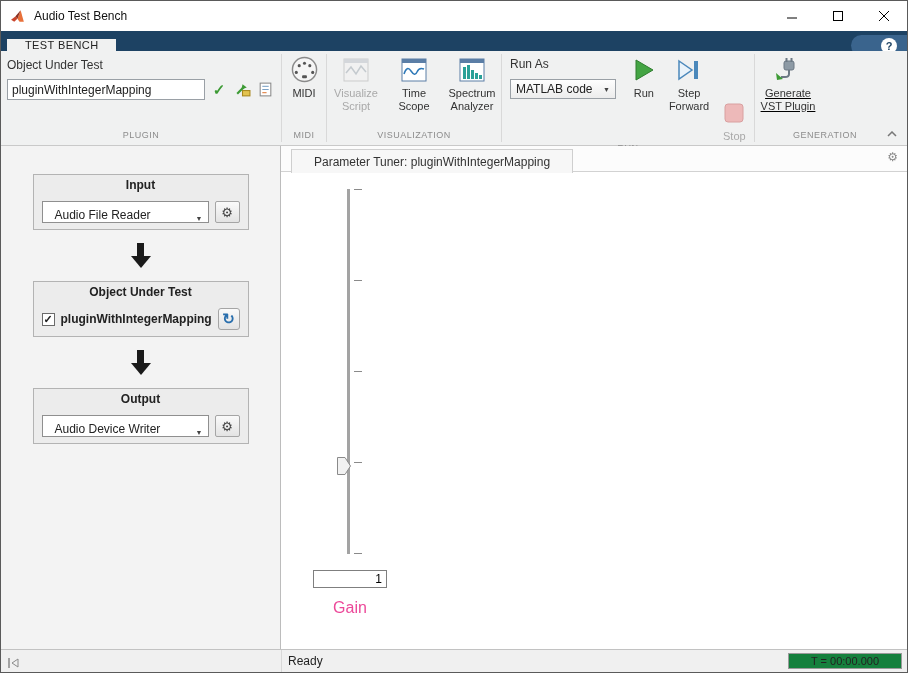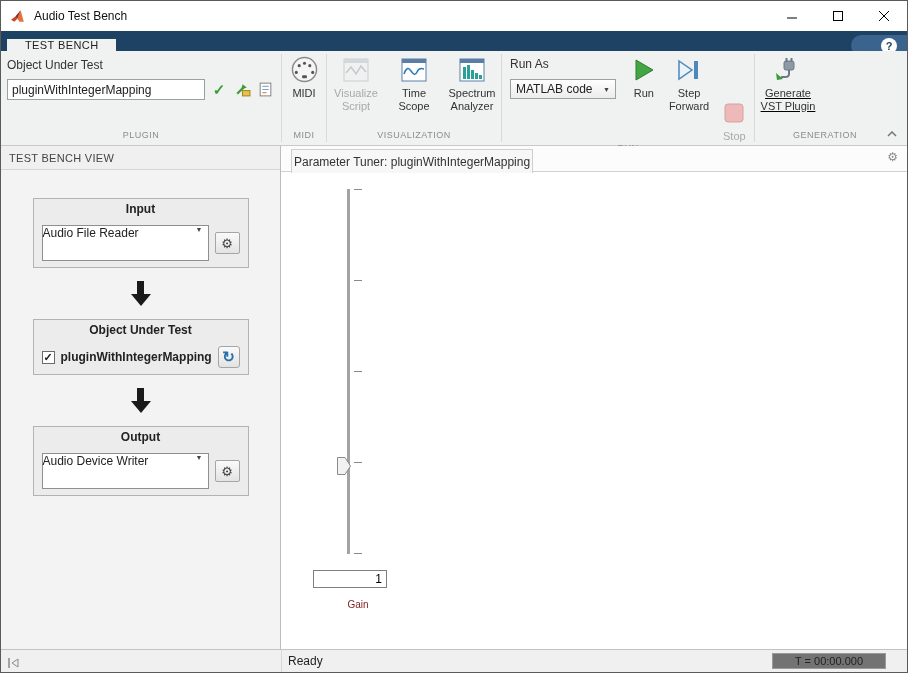--- a/index.html
+++ b/index.html
@@ -70,60 +70,60 @@
   .content { flex: 1; min-height: 0; display: flex; }
   .left-panel { width: 280px; flex: 0 0 auto; background: #f3f3f3; border-right: 1px solid #bcbcbc;
                 display: flex; flex-direction: column; }
   .panel-header { height: 24px; flex: 0 0 auto; background: #f0f0f0; border-bottom: 1px solid #d6d6d6;
                   display: flex; align-items: center; padding-left: 8px; font-size: 11px; color: #444; letter-spacing: .3px; }
   .left-body { flex: 1; padding-top: 28px; display: flex; flex-direction: column; align-items: center; }
 
   .group-box { width: 216px; border: 1px solid #b3b3b3; background: #ececec; }
   .group-title { font-size: 12px; font-weight: bold; color: #222; text-align: center; padding: 3px 0; }
   .group-row { display: flex; align-items: center; padding: 6px 8px; gap: 6px; }
-  .dropdown { flex: 1; height: 36px; background: #fff; border: 1px solid #8f8f8f; display: flex; align-items: flex-start;
-              font-size: 12px; color: #222; padding-left: 0; }
+  .dropdown { flex: 1; height: 22px; background: #fff; border: 1px solid #8f8f8f; display: flex; align-items: flex-end;
+              font-size: 12px; color: #222; padding-left: 12px; }
   .gear-btn { width: 25px; height: 22px; flex: 0 0 auto; border: 1px solid #a5a5a5; border-radius: 2px;
               background: linear-gradient(#fafafa, #e3e3e3); display: flex; align-items: center; justify-content: center;
               font-size: 13px; color: #444; }
   .flow-arrow { display: flex; flex-direction: column; align-items: center; margin: 13px 0; }
   .flow-arrow .stem { width: 7px; height: 13px; background: #1a1a1a; }
   .flow-arrow .head { width: 0; height: 0; border-left: 10px solid transparent; border-right: 10px solid transparent;
                       border-top: 12px solid #1a1a1a; }
   .checkbox { width: 13px; height: 13px; flex: 0 0 auto; border: 1px solid #6b6b6b; background: #fff;
               display: flex; align-items: center; justify-content: center; font-size: 11px; color: #222;
               font-weight: bold; line-height: 1; }
   .out-label { font-size: 12px; font-weight: bold; color: #222; }
   .refresh-btn { margin-left: auto; width: 26px; height: 22px; border: 1px solid #a5a5a5; border-radius: 3px;
                  background: linear-gradient(#fafafa, #e3e3e3); display: flex; align-items: center; justify-content: center;
                  color: #2a6fad; font-size: 15px; font-weight: bold; }
 
   .main-panel { flex: 1; background: #fff; display: flex; flex-direction: column; }
   .main-header { height: 26px; flex: 0 0 auto; border-bottom: 1px solid #d2d2d2; background: #fcfcfc; position: relative; }
-  .param-tab { position: absolute; left: 10px; top: 3px; height: 24px; padding: 0 2px; background: #f7f7f7;
+  .param-tab { position: absolute; left: 10px; top: 3px; height: 24px; padding: 0 22px; background: #f7f7f7;
                border: 1px solid #cfcfcf; border-bottom: none; display: flex; align-items: center;
                font-size: 12px; color: #333; }
   .panel-gear { position: absolute; right: 9px; top: 4px; font-size: 12px; color: #8a8a8a; }
 
   .tuner-area { flex: 1; position: relative; }
   .slider { position: absolute; left: 56px; top: 17px; width: 28px; height: 365px; }
   .slider .track { position: absolute; left: 10px; top: 0; width: 3px; height: 100%; background: #a3a3a3; }
   .slider .tick { position: absolute; left: 17px; width: 8px; height: 1px; background: #8a8a8a; }
   .slider .thumb { position: absolute; left: 0; top: 268px; }
   .gain-input { position: absolute; left: 32px; top: 398px; width: 74px; height: 18px; border: 1px solid #7f7f7f;
                 background: #fff; font: 12px "Liberation Sans", sans-serif; text-align: right; padding-right: 4px; }
-  .gain-label { position: absolute; left: 40px; top: 427px; width: 74px; text-align: center; font-size: 10px; color: #7f1d1d; }
+  .gain-label { position: absolute; left: 32px; top: 427px; width: 74px; text-align: center; font-size: 16px; color: #ec4899; }
 
   
   .statusbar { height: 23px; flex: 0 0 auto; background: #f0f0f0; border-top: 1px solid #c2c2c2; position: relative; }
   .collapse-left { position: absolute; left: 6px; top: 5px; }
   .status-text { position: absolute; left: 287px; top: 4px; font-size: 12px; color: #222; }
   .status-sep { position: absolute; left: 280px; top: 0; width: 1px; height: 100%; background: #d8d8d8; }
-  .time-box { position: absolute; right: 21px; top: 3px; width: 114px; height: 16px; border: 1px solid #9a9a9a;
-              background: #737373; font-size: 11px; color: #222; display: flex; align-items: center; justify-content: center; }
+  .time-box { position: absolute; right: 5px; top: 3px; width: 114px; height: 16px; border: 1px solid #9a9a9a;
+              background: #15803d; font-size: 11px; color: #222; display: flex; align-items: center; justify-content: center; }
 </style>
 </head>
 <body>
 
 <div class="app">
 
   <div class="titlebar">
     <svg class="mlogo" viewBox="0 0 16 16">
       <polygon points="1,11 5,8 7,10 4,13" fill="#c9452d"></polygon>
       <polygon points="7,10 10,2 13,13 9,13" fill="#e8703a"></polygon>
@@ -316,21 +316,20 @@
         <svg width="10" height="6">
           <polyline points="1,5 5,1 9,5" fill="none" stroke="#777" stroke-width="1.5"></polyline>
         </svg>
       </div>
     </div>
   </div>
 
   <div class="content">
 
     <div class="left-panel">
-      <div class="panel-header">TEST BENCH VIEW</div>
       <div class="left-body">
 
         <div class="group-box">
           <div class="group-title">Input</div>
           <div class="group-row">
             <div class="dropdown">
               <span>Audio File Reader</span>
               <span class="dd-caret">▼</span>
             </div>
             <div class="gear-btn">

